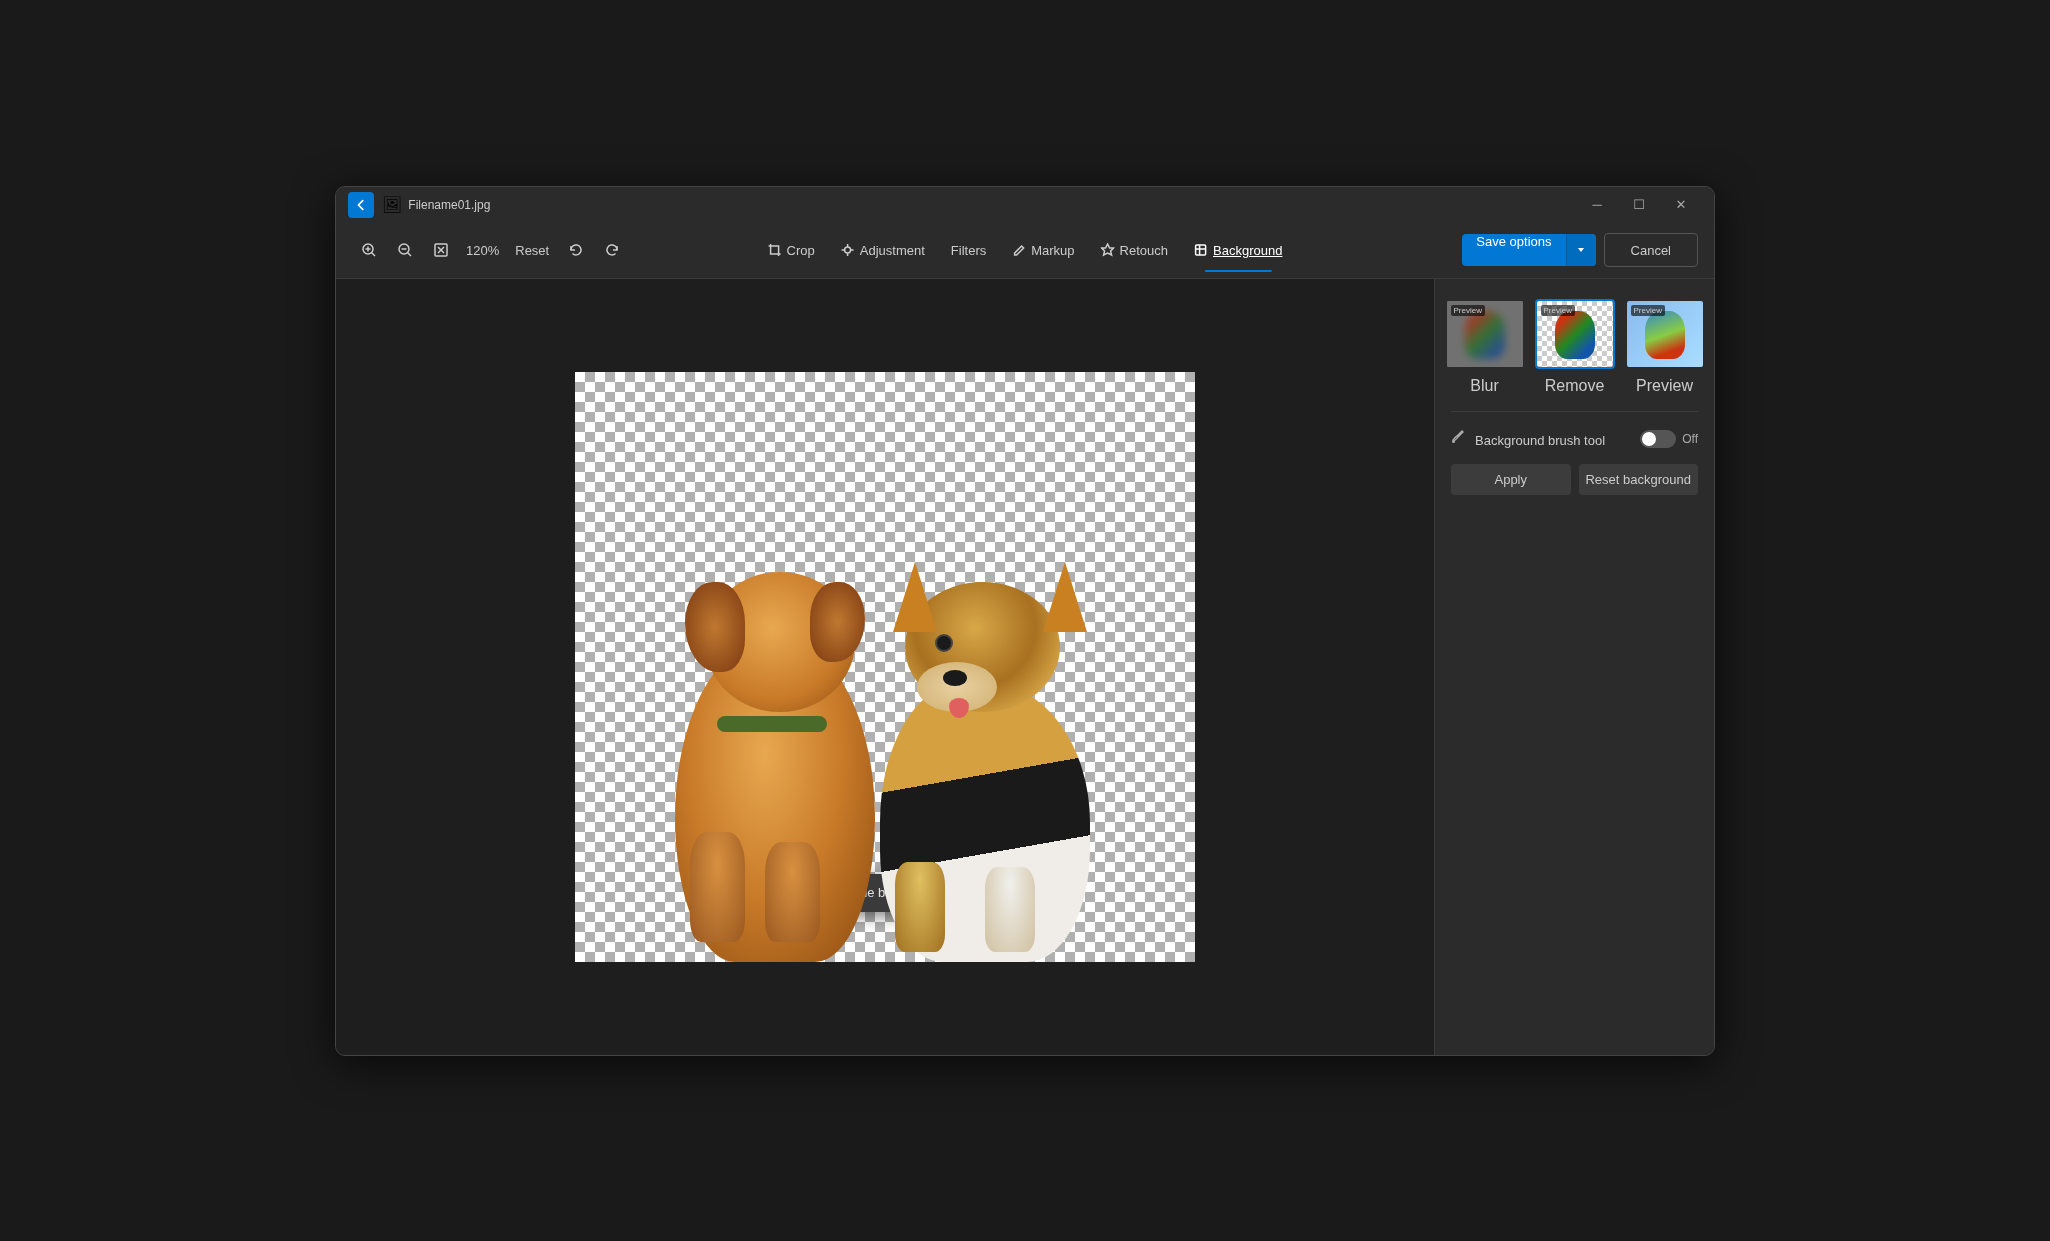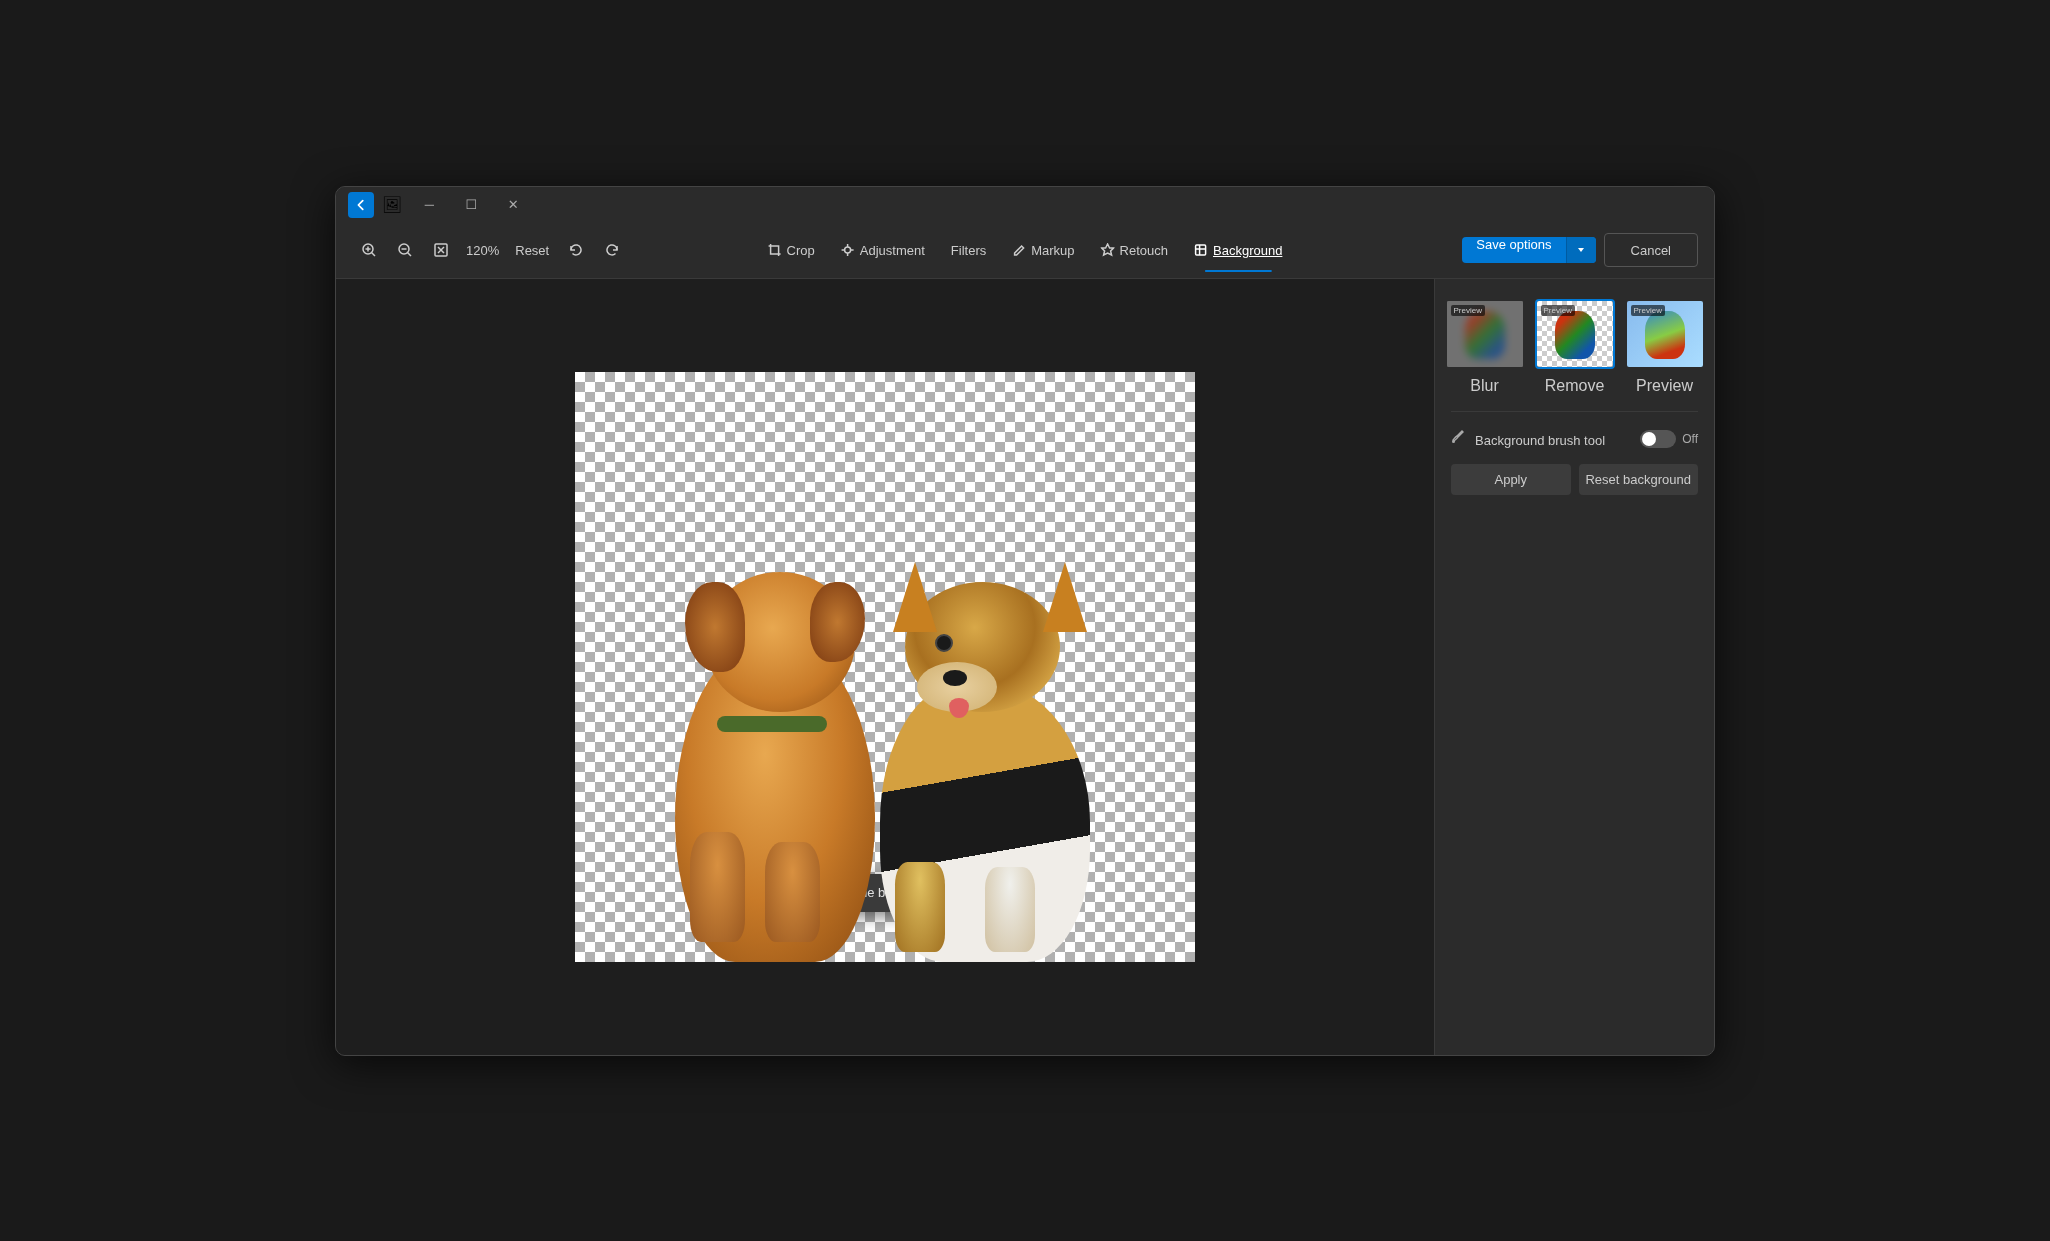--- a/index.html
+++ b/index.html
@@ -153,21 +153,21 @@
       gap: 8px;
     }
     .save-options-btn {
       display: flex;
       align-items: center;
       background: #0078d4;
       border: none;
       border-radius: 4px;
       cursor: pointer;
       overflow: hidden;
-      height: 26px;
+      height: 32px;
     }
     .save-options-main {
       padding: 0 14px;
       font-size: 13px;
       color: white;
       font-family: 'Segoe UI', sans-serif;
       background: transparent;
       border: none;
       cursor: pointer;
       height: 100%;
@@ -424,20 +424,21 @@
 
 <div class="window">
 
   <div class="title-bar">
     <div class="title-bar-back">
       <svg viewBox="0 0 16 16">
           <path d="M10 3L5 8l5 5" stroke="white" stroke-width="2" fill="none" stroke-linecap="round" stroke-linejoin="round"></path>
         </svg>
     </div>
     <span style="font-size:16px; margin-right:6px;">🖼</span>
+    <span class="title-bar-title">Filename01.jpg</span>
     <div class="window-controls">
       <div class="window-control">─</div>
       <div class="window-control">☐</div>
       <div class="window-control close">✕</div>
     </div>
   </div>
 
   <div class="toolbar" style="position:relative;">
     <div class="toolbar-left">
       <button class="tool-icon-btn" title="Zoom in">

